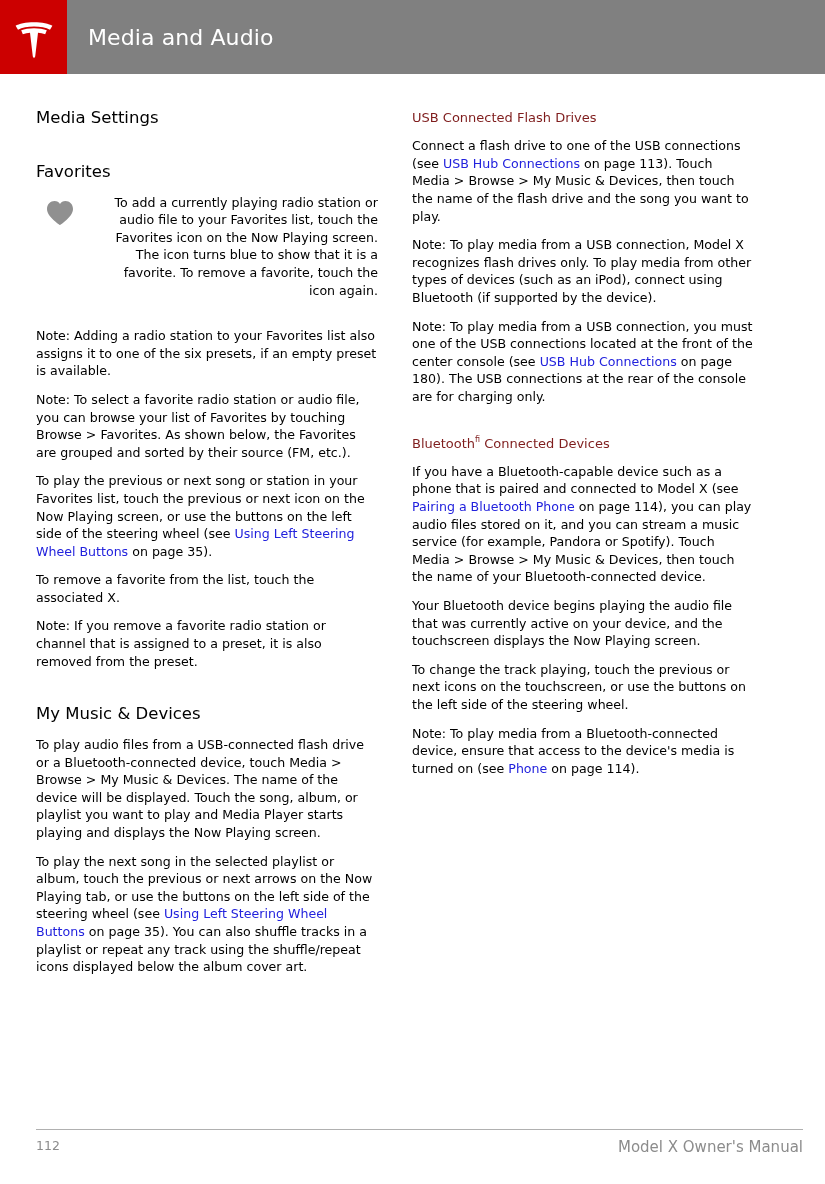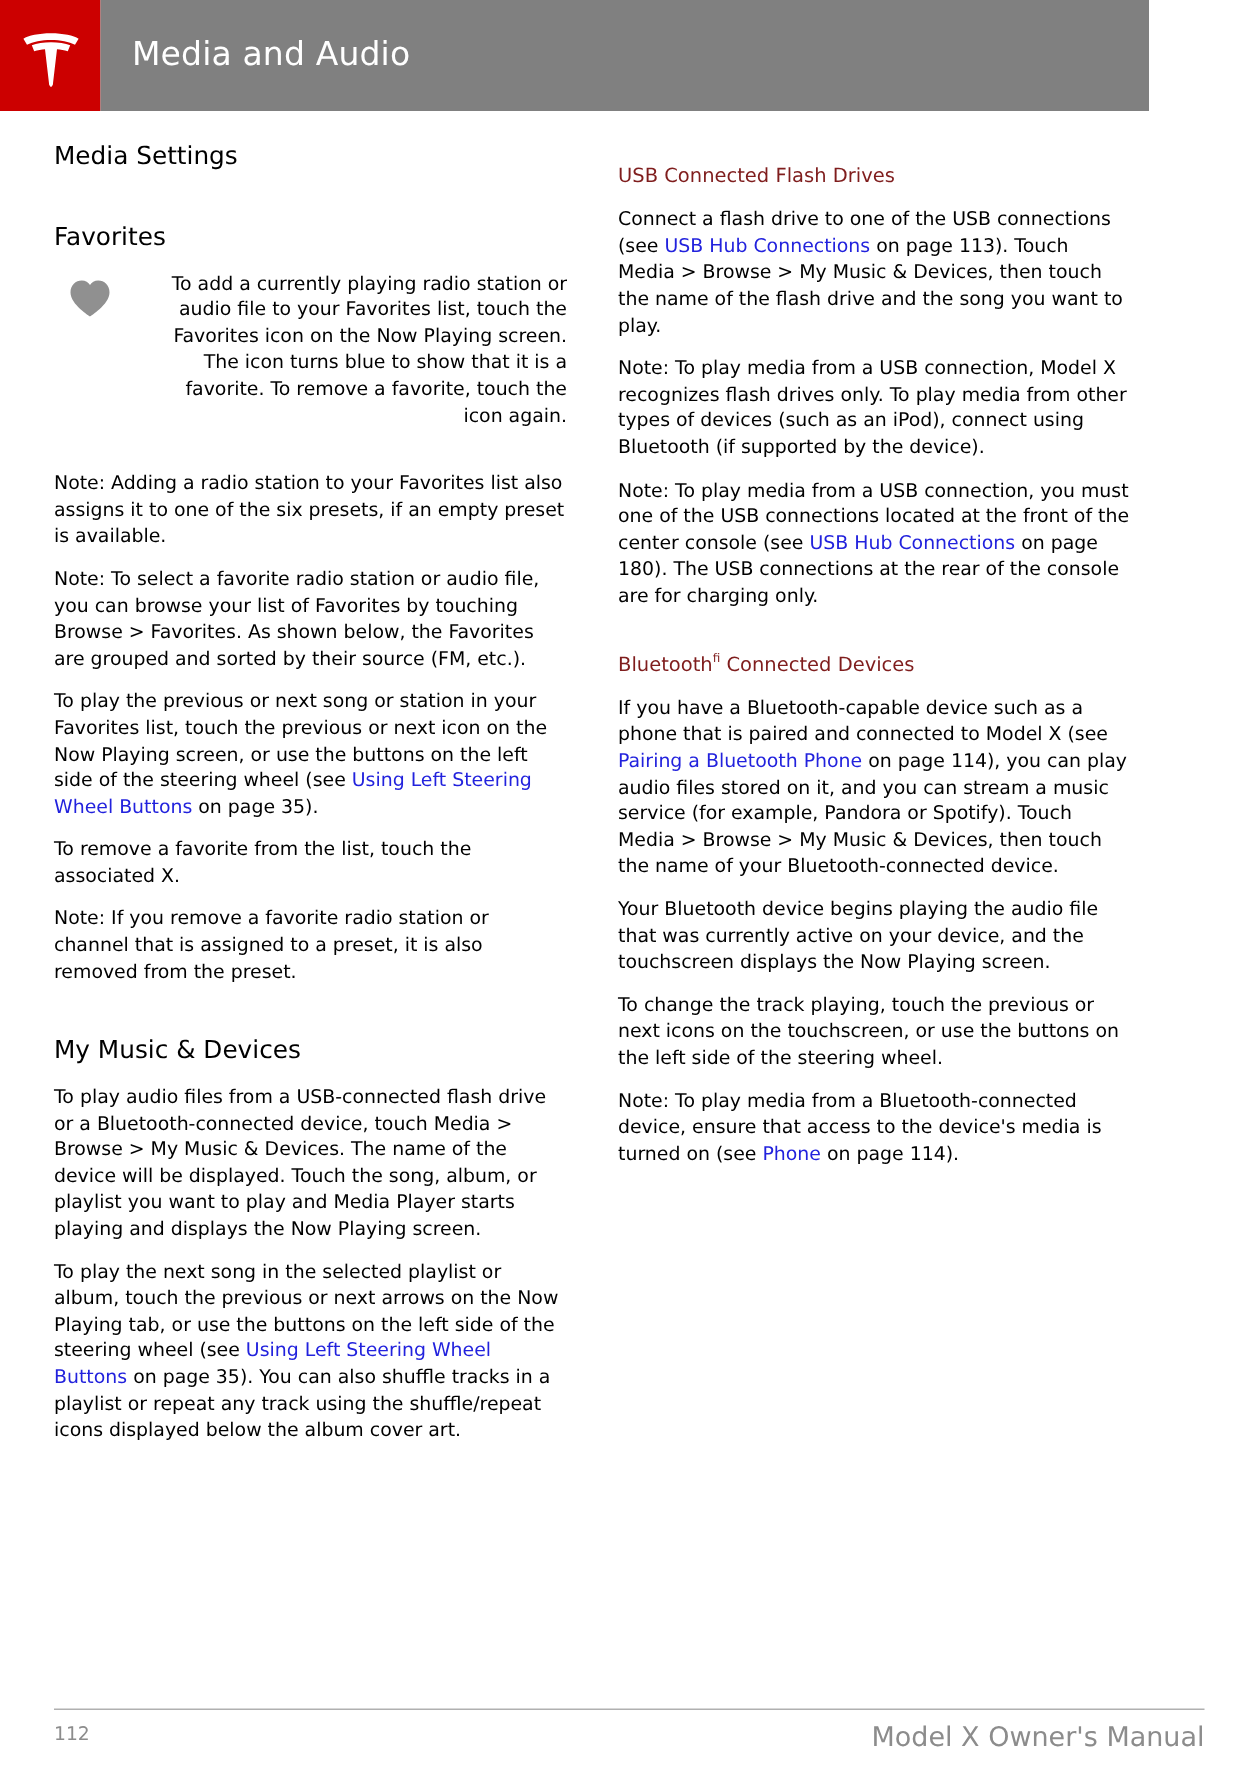--- a/index.html
+++ b/index.html
@@ -13,21 +13,21 @@
     font-family: "DejaVu Sans", "Liberation Sans", sans-serif;
     color: #000000;
     position: relative;
     overflow: hidden;
   }
 
   
   .page-header {
     position: relative;
     height: 74px;
-    width: 766px;
+    width: 825px;
   }
   .header-logo-block {
     position: absolute;
     left: 0;
     top: 0;
     width: 67px;
     height: 74px;
     background: #cc0000;
   }
   .tesla-logo {
@@ -131,34 +131,34 @@
   .spacer-gap { height: 17px; }
 
   
   .page-footer {
     position: absolute;
     left: 36px;
     right: 22px;
     bottom: 6px;
     height: 32px;
     border-top: 1px solid #b0b0b0;
-    padding-top: 6px;
+    padding-top: 16px;
   }
   .footer-page-number {
     position: absolute;
     left: 0;
     top: 8px;
     font-size: 12.5px;
     color: #8c8c8c;
   }
   .footer-manual-title {
     position: absolute;
     right: 0;
     top: 8px;
-    font-size: 18px;
+    font-size: 15px;
     color: #8c8c8c;
     white-space: nowrap;
   }
 </style>
 </head>
 <body>
 
 <div class="page-header">
   <div class="header-logo-block">
     <svg class="tesla-logo" viewBox="0 0 100 110">
@@ -168,21 +168,21 @@
   </div>
   <div class="header-bar">
     <div class="header-title">Media and Audio</div>
   </div>
 </div>
 
 <div class="content">
 
   <div class="column column-left">
 
-    <h2 class="section-title" style="margin-top:20px;">Media Settings</h2>
+    <h2 class="section-title" style="margin-top:34px;">Media Settings</h2>
 
 
     <h2 class="section-title">Favorites</h2>
 
     <div class="icon-callout">
       <svg class="fav-icon" viewBox="0 0 44 30">
         <path fill="#909090" d="M16 27 C16 27 3 19 3 11 C3 6 6.5 3 10.5 3 C13 3 15 4.3 16 6 C17 4.3 19 3 21.5 3 C25.5 3 29 6 29 11 C29 19 16 27 16 27 Z"></path>
         <rect x="30" y="8" width="11" height="3.6" fill="#ffffff"></rect>
         <rect x="33.7" y="4.3" width="3.6" height="11" fill="#ffffff"></rect>
       </svg>

